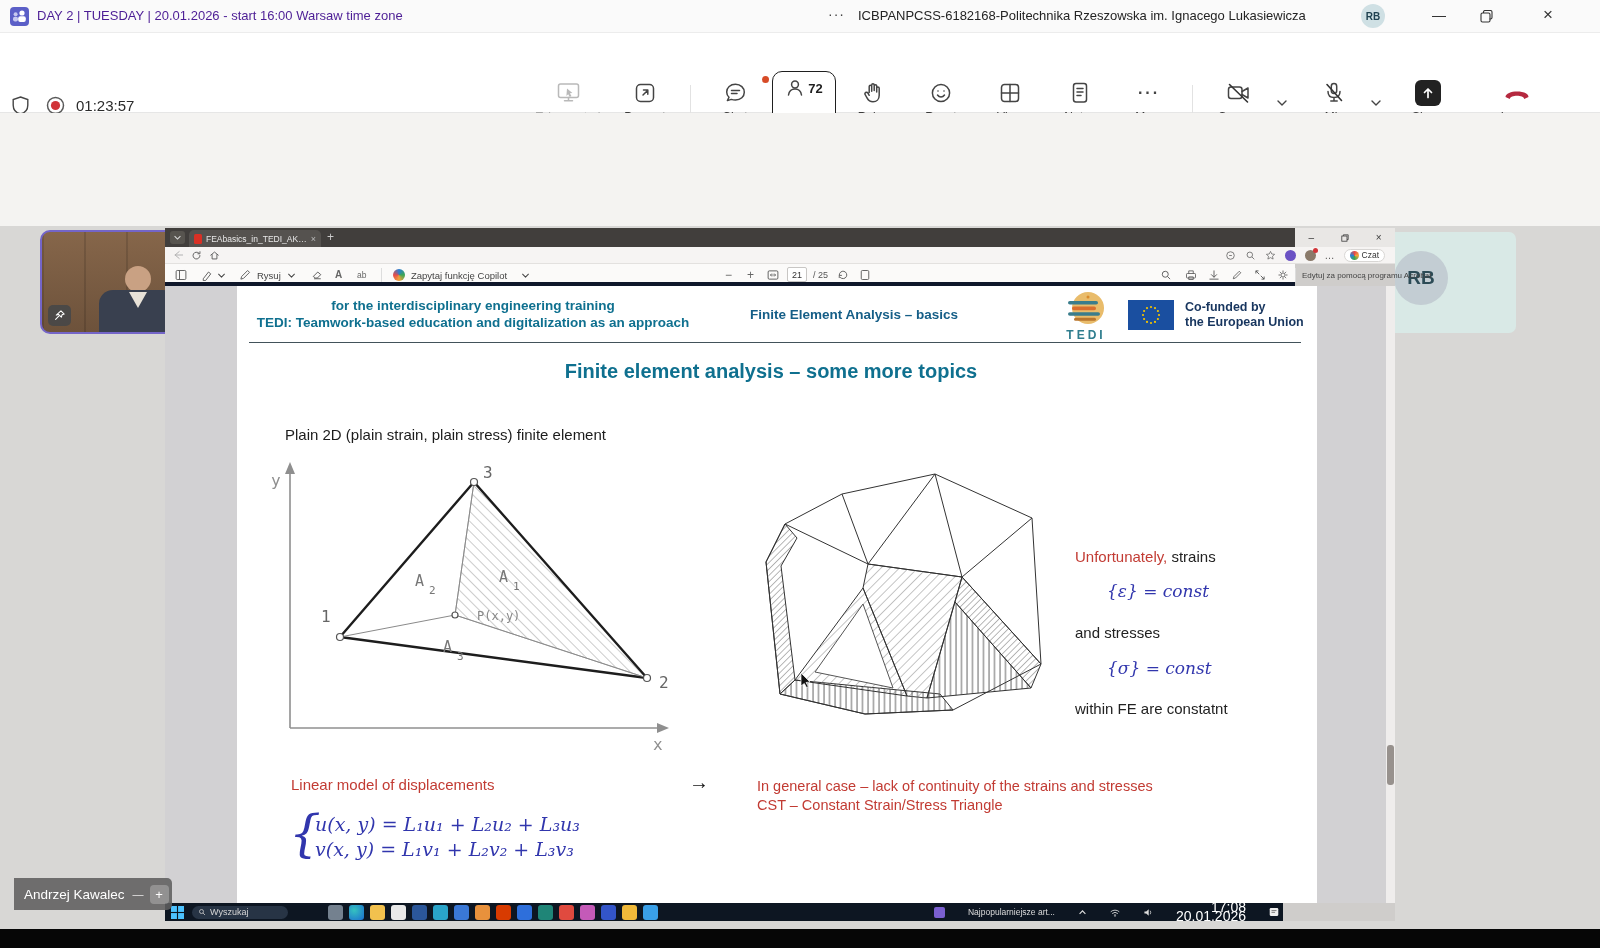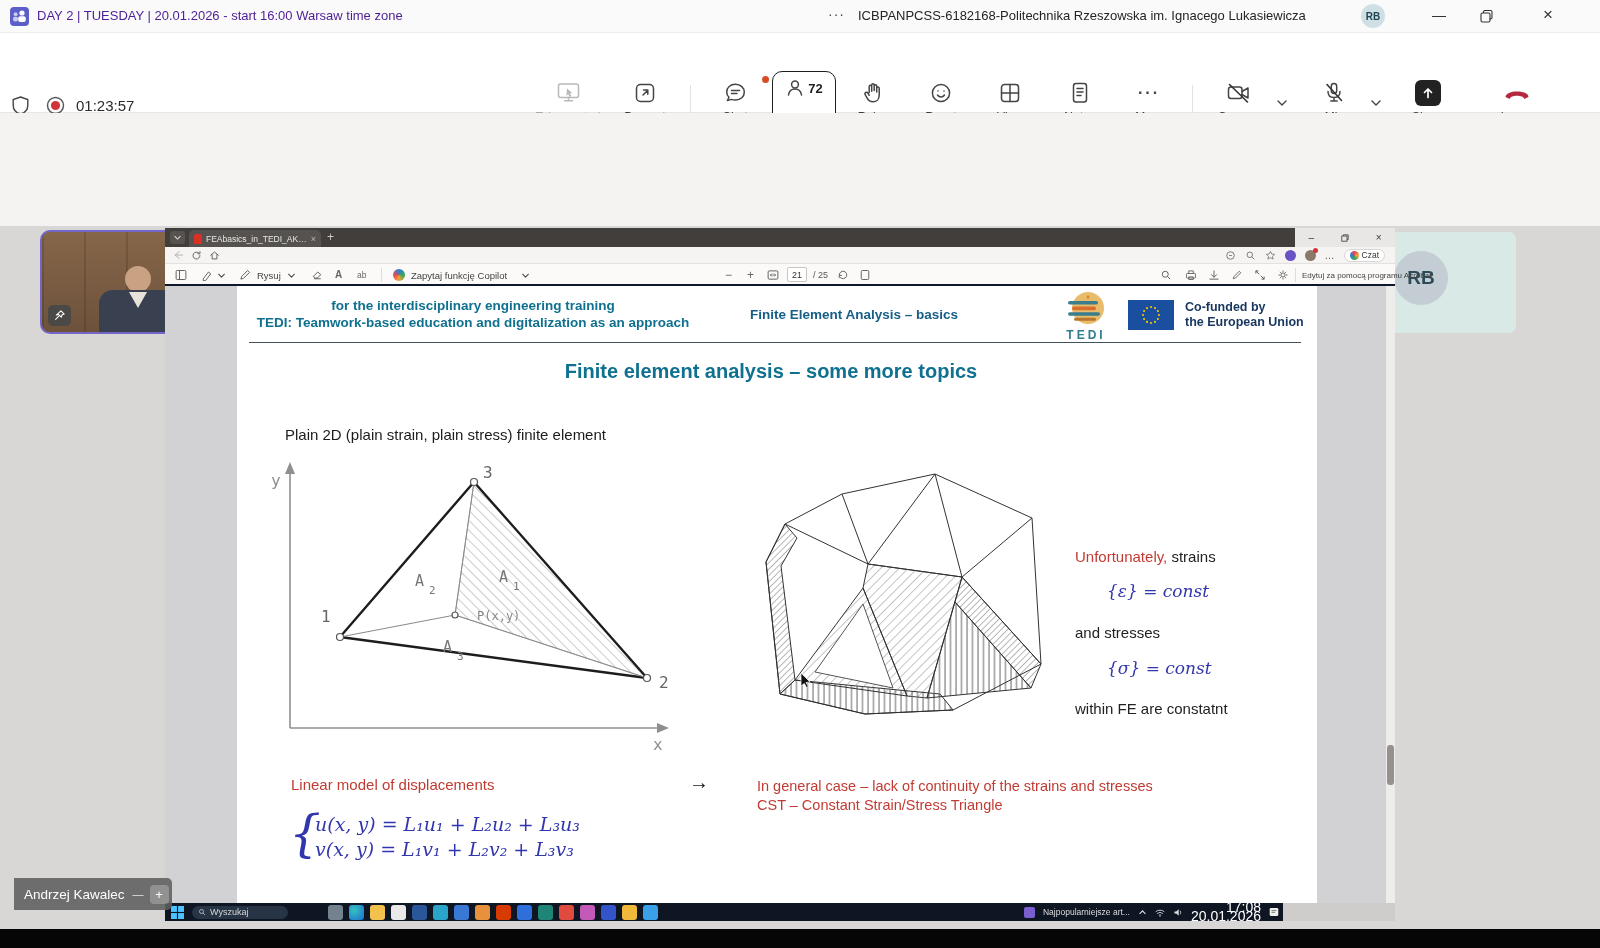--- a/index.html
+++ b/index.html
@@ -24,21 +24,21 @@
 .tile{position:absolute;top:119px;height:101px;border-radius:7px;overflow:hidden;background:#eee}
 .circle{position:absolute;left:50%;top:46%;transform:translate(-50%,-50%);width:54px;height:54px;border-radius:50%;display:flex;align-items:center;justify-content:center;font-weight:bold;font-size:19px}
 .badge{position:absolute;left:6px;bottom:6px;background:rgba(72,72,72,.92);border-radius:5px;display:flex;align-items:center;gap:7px;padding:4px 6px}
 .bic{width:13px;height:13px}
 .navtile{position:absolute;top:119px;width:42px;height:101px;background:#fff;border-radius:7px;display:flex;align-items:center;justify-content:center;color:#777;font-size:20px;cursor:pointer}
 
 .desktop{left:165px;top:228px;width:1230px;height:693px;background:#cfcdcb}
 .tabstrip{position:absolute;left:0;top:0;width:1230px;height:19px;background:#413e3c}
 .tab{position:absolute;left:24px;top:2px;width:132px;height:17px;background:#55524f;border-radius:5px 5px 0 0;display:flex;align-items:center;gap:4px;padding:0 5px;color:#e8e8e8;font-size:8.5px}
 .addr{position:absolute;left:0;top:19px;width:1230px;height:17px;background:#f6f4f3;border-bottom:1px solid #e3e1df;display:flex;align-items:center}
-.pdfbar{position:absolute;left:0;top:36px;width:1230px;height:22px;background:#fbfaf9;border-bottom:2px solid #0f172a}
+.pdfbar{position:absolute;left:0;top:36px;width:1130px;height:22px;background:#fbfaf9;border-bottom:4px solid #0f172a}
 .gi{color:#666;font-size:10px}
 .content{position:absolute;left:0;top:58px;width:1221px;height:617px;background:#d2d1d3}
 .page{position:absolute;left:72px;top:0;width:1080px;height:617px;background:#fff}
 .sbar{position:absolute;left:1221px;top:58px;width:9px;height:617px;background:#efedec}
 
 .teal{color:#0f708f}
 .red{color:#c23b33}
 .mathb{color:#3136ad;font-family:"DejaVu Serif","Liberation Serif",serif;font-style:italic}
 
 .taskbar{position:absolute;left:0;top:675px;width:1118px;height:18px;background:#0d1622;display:flex;align-items:center}
@@ -646,21 +646,21 @@
       <span class="tapp" style="background:#e8913c"></span>
       <span class="tapp" style="background:#d83b01"></span>
       <span class="tapp" style="background:#2e6fdb"></span>
       <span class="tapp" style="background:#1f8577"></span>
       <span class="tapp" style="background:#e04a3f"></span>
       <span class="tapp" style="background:#c45ab8"></span>
       <span class="tapp" style="background:#3355c9"></span>
       <span class="tapp" style="background:#f0b93a"></span>
       <span class="tapp" style="background:#3aa0e8"></span>
     </div>
-    <div style="margin-left:auto;display:flex;align-items:center;gap:8px;margin-right:4px">
+    <div style="margin-left:auto;display:flex;align-items:center;gap:23px;margin-right:4px">
       <span style="width:11px;height:11px;border-radius:2px;background:#7a5fd0;flex:0 0 auto"></span>
       <span style="font-size:8.5px;color:#ddd;white-space:nowrap">Najpopularniejsze art...</span>
       <svg width="9" height="8" viewBox="0 0 12 11" style="transform:rotate(180deg)">
           <path d="M2 3l4 4 4-4" stroke="#ddd" stroke-width="1.6" fill="none"></path>
         </svg>
       <svg width="10" height="9" viewBox="0 0 14 12">
           <path d="M1 5a9 9 0 0 1 12 0M3 7.5a6 6 0 0 1 8 0M5.5 9.8a2.8 2.8 0 0 1 3 0" stroke="#ddd" stroke-width="1.2" fill="none"></path>
           <circle cx="7" cy="11" r="0.9" fill="#ddd"></circle>
         </svg>
       <svg width="10" height="9" viewBox="0 0 14 12">

